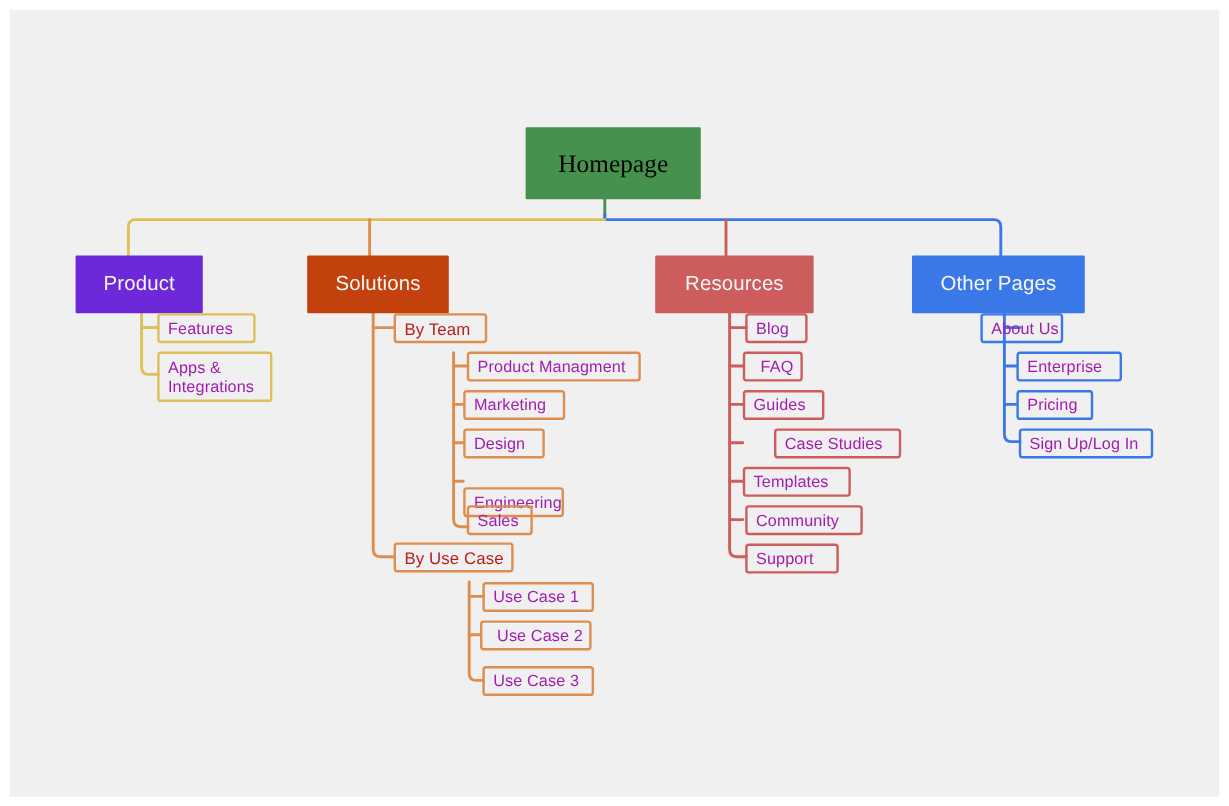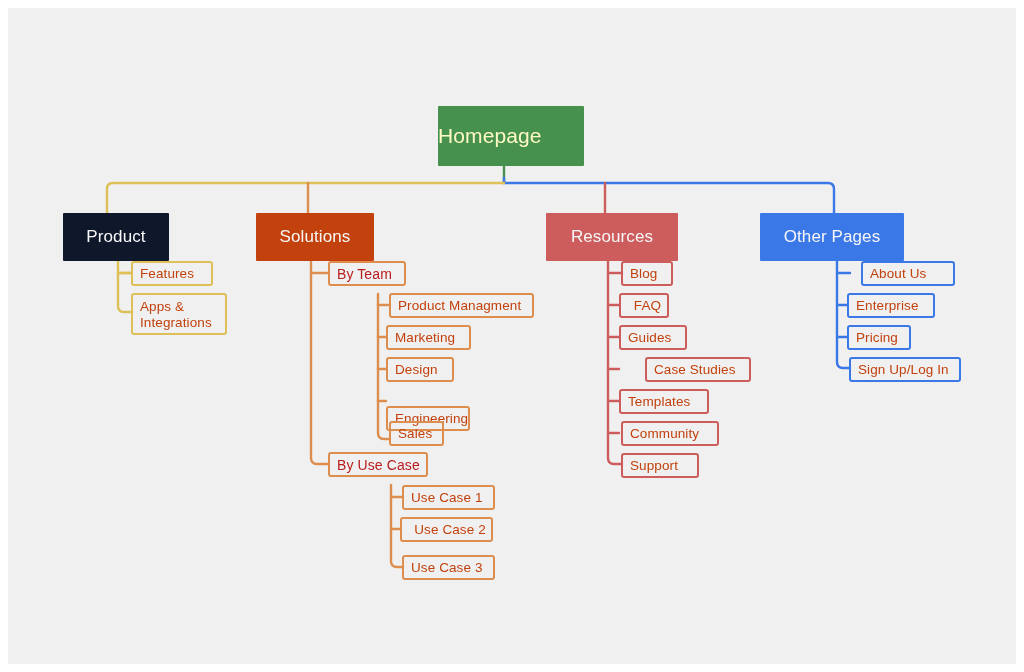--- a/index.html
+++ b/index.html
@@ -33,34 +33,36 @@
     position: absolute;
     box-sizing: border-box;
     display: flex;
     align-items: center;
     justify-content: flex-start;
     white-space: pre-line;
     letter-spacing: .1px;
   }
   
   .node.root {
-    color: #fef9c3;
+    color: #000000;
+    justify-content: center;
     font-size: 21px;
     border-radius: 1px;
+    font-family: Liberation Serif, serif;
   }
   .node.level1 {
     color: #f7f7f7;
     justify-content: center;
     font-size: 17px;
     border-radius: 1px;
   }
   
   .node.leaf {
     background: transparent;
-    color: #c2410c;
+    color: #a21caf;
     font-size: 13.5px;
     border-width: 2px;
     border-style: solid;
     border-radius: 3px;
     padding-left: 7px;
     line-height: 1.18;
   }
   .node.leaf.two-line {
     align-items: flex-start;
     padding-top: 4px;
@@ -136,21 +138,21 @@
       <path d="M 829 253 L 829 354 Q 829 360 835 360 L 842 360" stroke="#3b78e7"></path>
       <path d="M 829 265 L 842 265" stroke="#3b78e7"></path>
       <path d="M 829 297 L 839 297" stroke="#3b78e7"></path>
       <path d="M 829 329 L 839 329" stroke="#3b78e7"></path>
     </svg>
 
     <div class="node root" style="left:430px; top:98px; width:146px; height:60px; background:#47914e;">
       <span>Homepage</span>
     </div>
 
-    <div class="node level1" style="left:55px; top:205px; width:106px; height:48px; background:#0f172a;">
+    <div class="node level1" style="left:55px; top:205px; width:106px; height:48px; background:#6d28d9;">
       <span>Product</span>
     </div>
 
     <div class="node level1" style="left:248px; top:205px; width:118px; height:48px; background:#c2410c;">
       <span>Solutions</span>
     </div>
 
     <div class="node level1" style="left:538px; top:205px; width:132px; height:48px; background:#cd5c5c;">
       <span>Resources</span>
     </div>
@@ -217,21 +219,21 @@
     <div class="node leaf" style="left:611px; top:381px; width:90px; height:25px; border-color:#cd5c5c;">
       <span>Templates</span>
     </div>
     <div class="node leaf" style="left:613px; top:413px; width:98px; height:25px; border-color:#cd5c5c;">
       <span>Community</span>
     </div>
     <div class="node leaf" style="left:613px; top:445px; width:78px; height:25px; border-color:#cd5c5c;">
       <span>Support</span>
     </div>
 
-    <div class="node leaf" style="left:853px; top:253px; width:94px; height:25px; border-color:#3b78e7;">
+    <div class="node leaf" style="left:809px; top:253px; width:69px; height:25px; border-color:#3b78e7;">
       <span>About Us</span>
     </div>
     <div class="node leaf" style="left:839px; top:285px; width:88px; height:25px; border-color:#3b78e7;">
       <span>Enterprise</span>
     </div>
     <div class="node leaf" style="left:839px; top:317px; width:64px; height:25px; border-color:#3b78e7;">
       <span>Pricing</span>
     </div>
     <div class="node leaf" style="left:841px; top:349px; width:112px; height:25px; border-color:#3b78e7;">
       <span>Sign Up/Log In</span>

